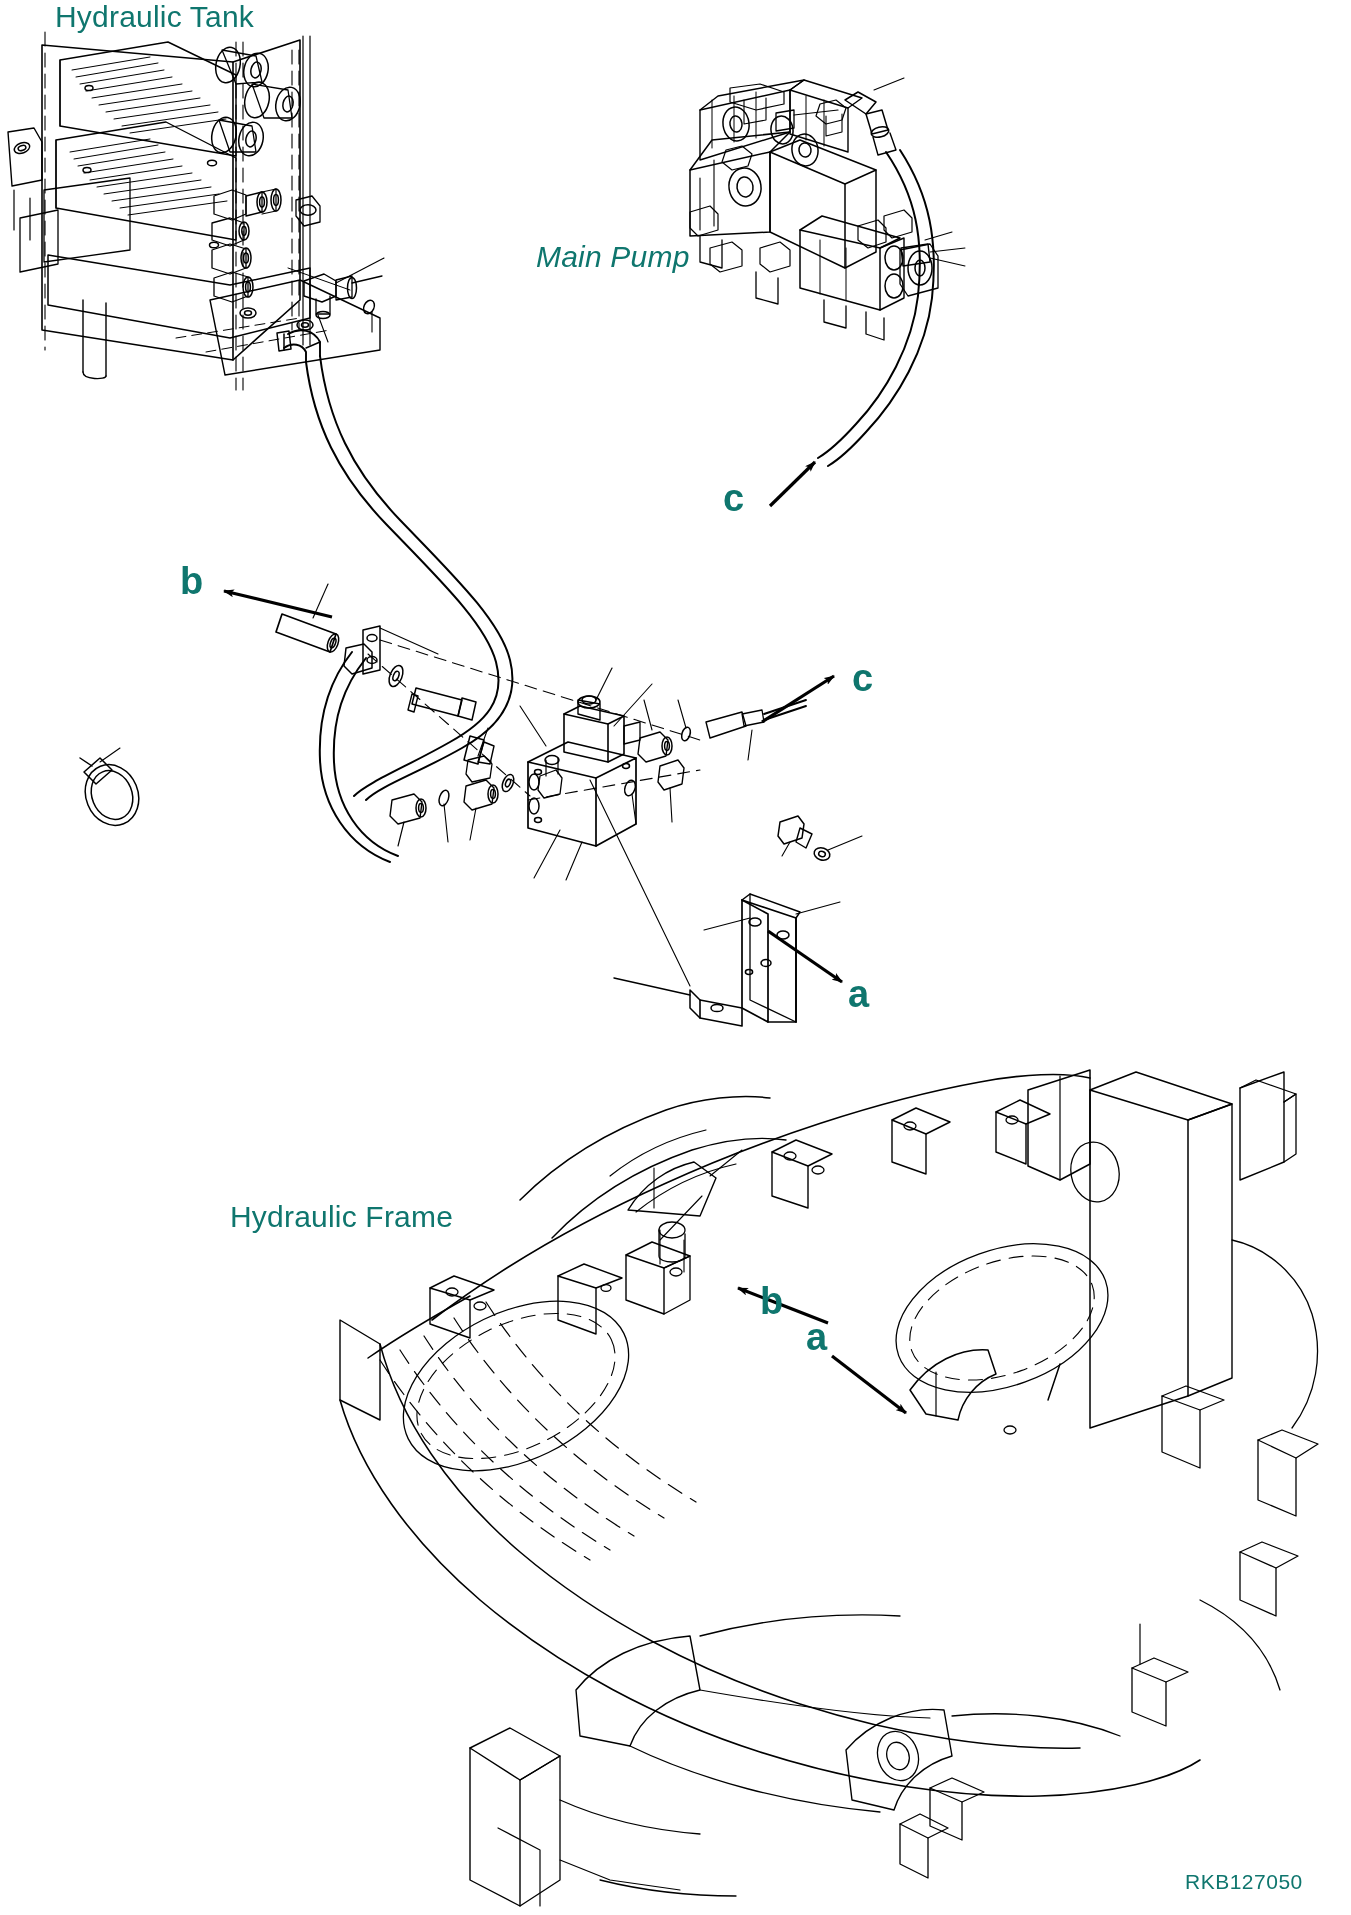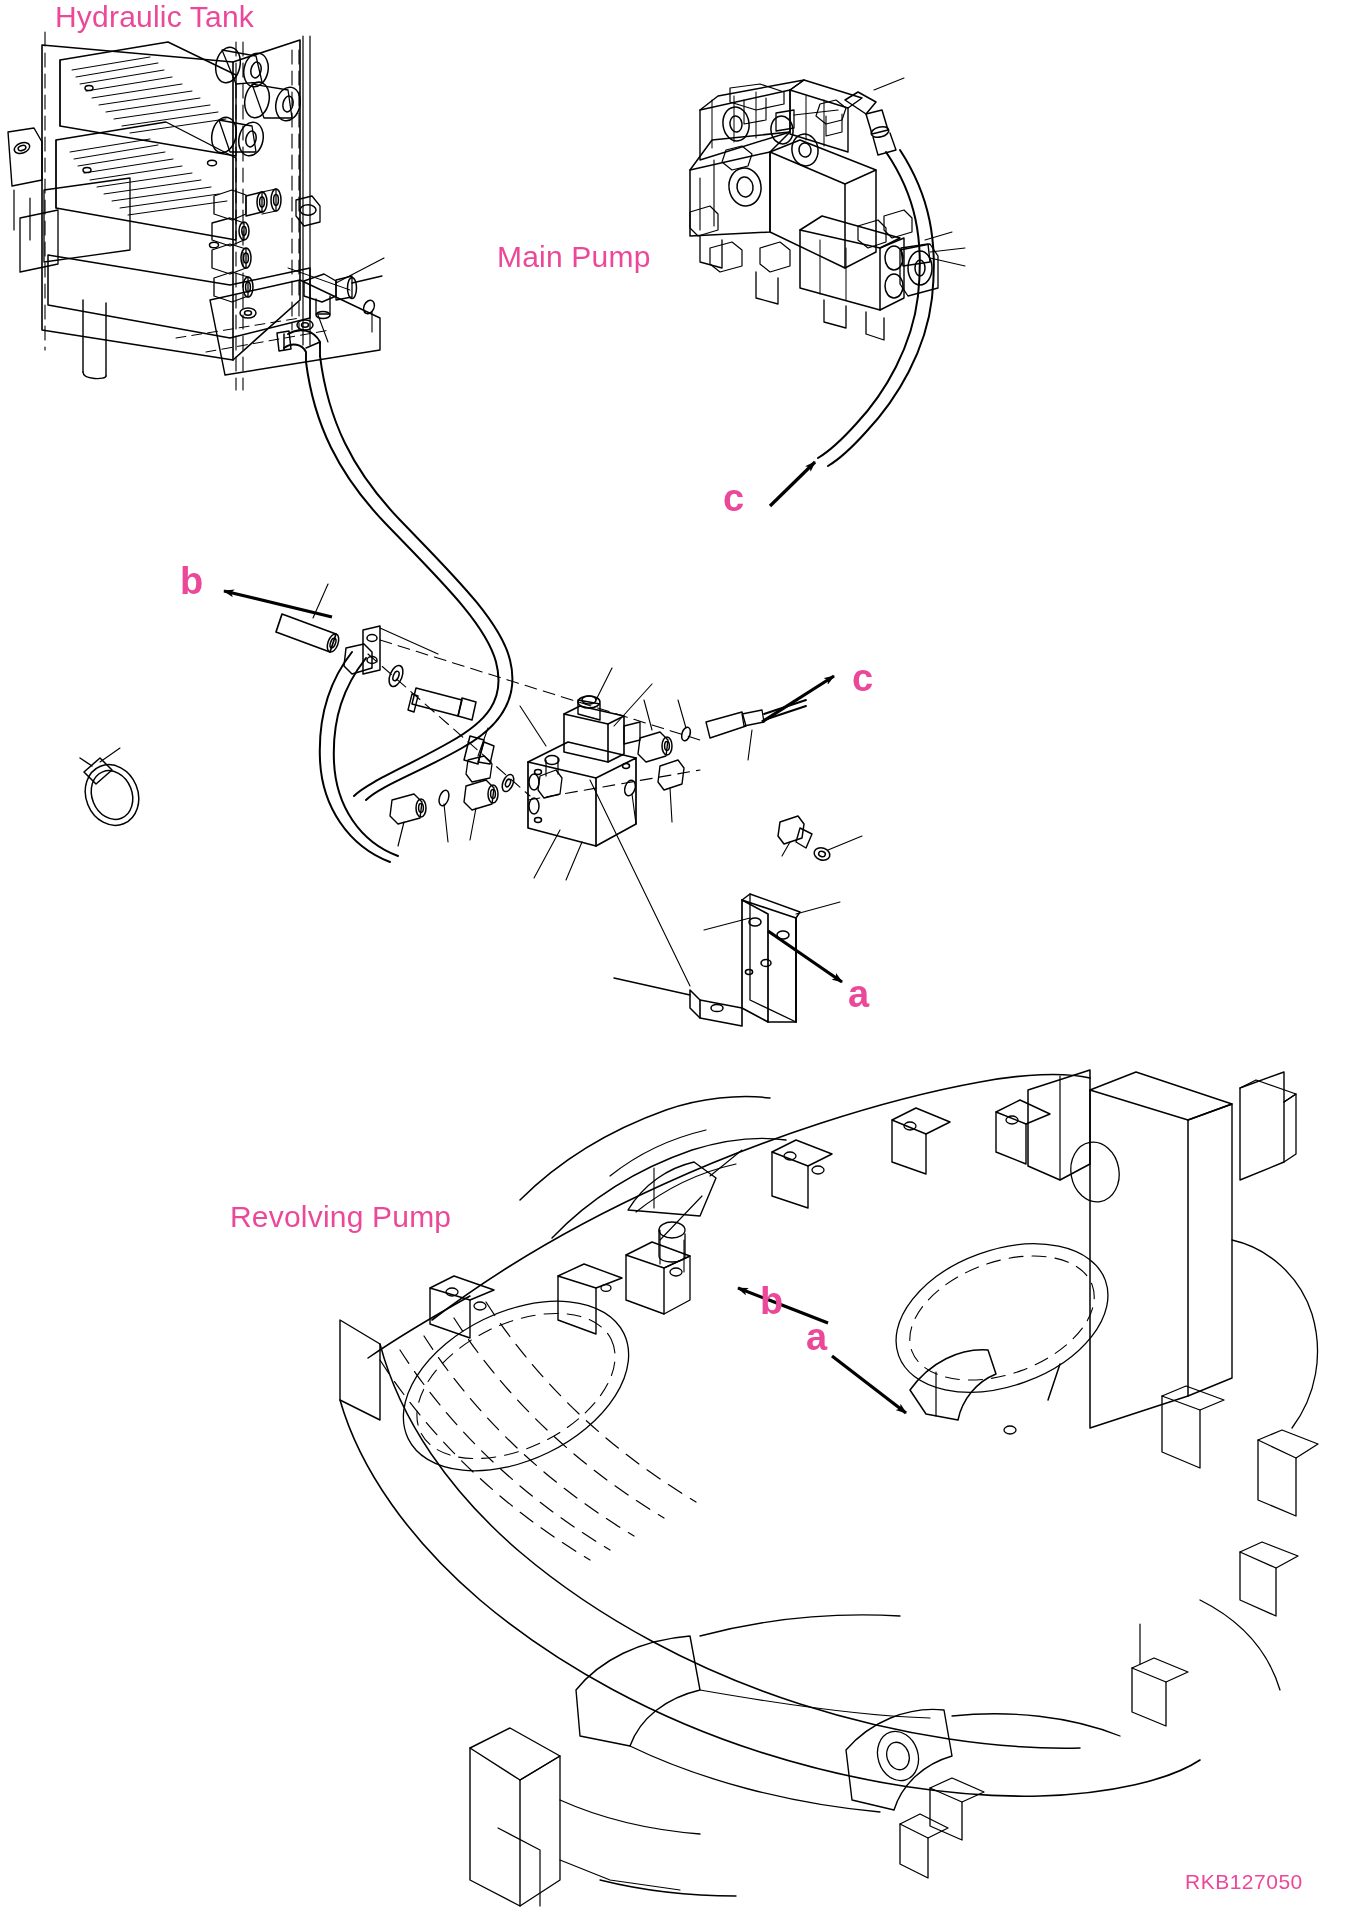--- a/index.html
+++ b/index.html
@@ -19,21 +19,21 @@
   }
   #diagram-svg {
     position: absolute;
     left: 0;
     top: 0;
     width: 1351px;
     height: 1915px;
   }
   .lbl {
     position: absolute;
-    color: #ec4899;
+    color: #0f766e;
     white-space: nowrap;
     font-family: "Liberation Sans", sans-serif;
   }
   .section-title {
     font-size: 30px;
     font-weight: normal;
     letter-spacing: 0.2px;
   }
   .callout-letter {
     font-size: 38px;
@@ -542,23 +542,23 @@
       <line x1="770" y1="506" x2="815" y2="462"></line>
       <line x1="762" y1="722" x2="834" y2="676"></line>
       <line x1="768" y1="931" x2="842" y2="982"></line>
       <line x1="828" y1="1323" x2="738" y2="1288"></line>
       <line x1="832" y1="1356" x2="906" y2="1413"></line>
     </g>
   </svg>
 
   <div class="lbl section-title" style="left:55px;  top:0px;">Hydraulic Tank</div>
 
-  <div class="lbl section-title" style="left:497px; top:240px;">Main Pump</div>
-
-  <div class="lbl section-title" style="left:230px; top:1200px;">Revolving Pump</div>
+  <div class="lbl section-title" style="left:536px; top:240px;font-style:italic;">Main Pump</div>
+
+  <div class="lbl section-title" style="left:230px; top:1200px;">Hydraulic Frame</div>
 
   <div class="lbl callout-letter" style="left:180px;  top:560px;">b</div>
 
   <div class="lbl callout-letter" style="left:723px;  top:477px;">c</div>
 
   <div class="lbl callout-letter" style="left:852px;  top:657px;">c</div>
 
   <div class="lbl callout-letter" style="left:848px;  top:973px;">a</div>
 
   <div class="lbl callout-letter" style="left:760px;  top:1280px;">b</div>

